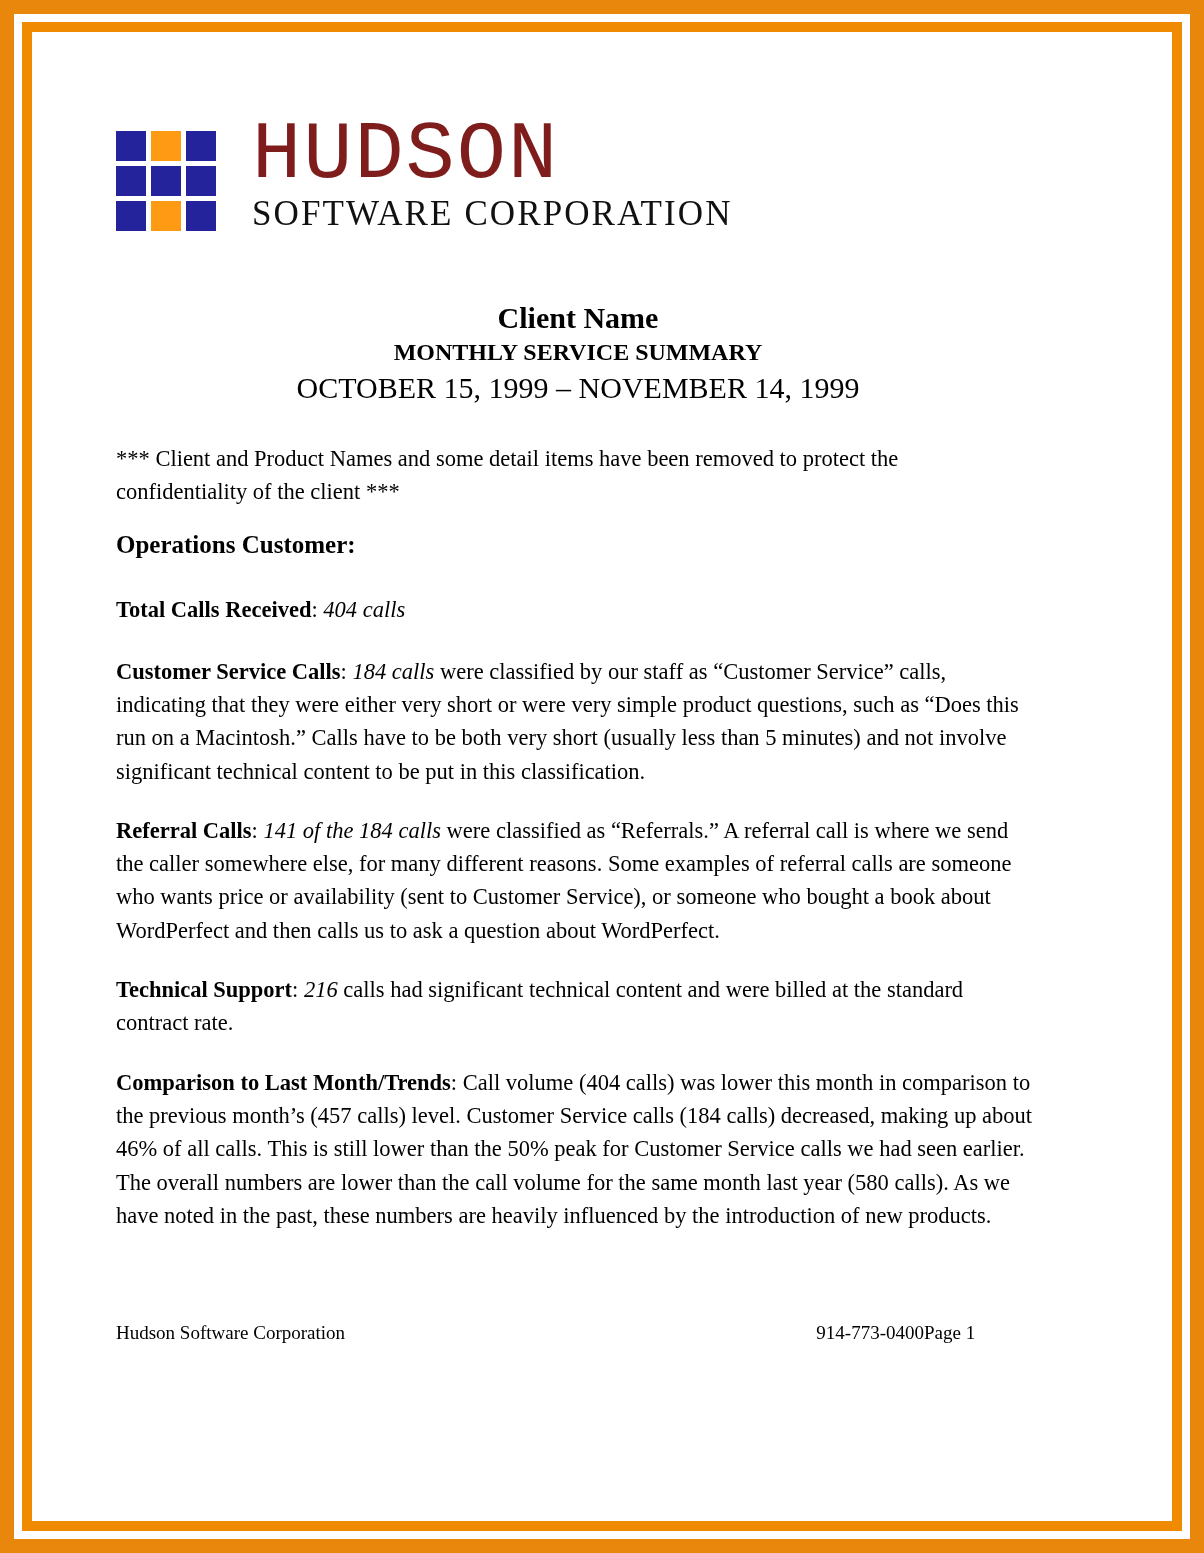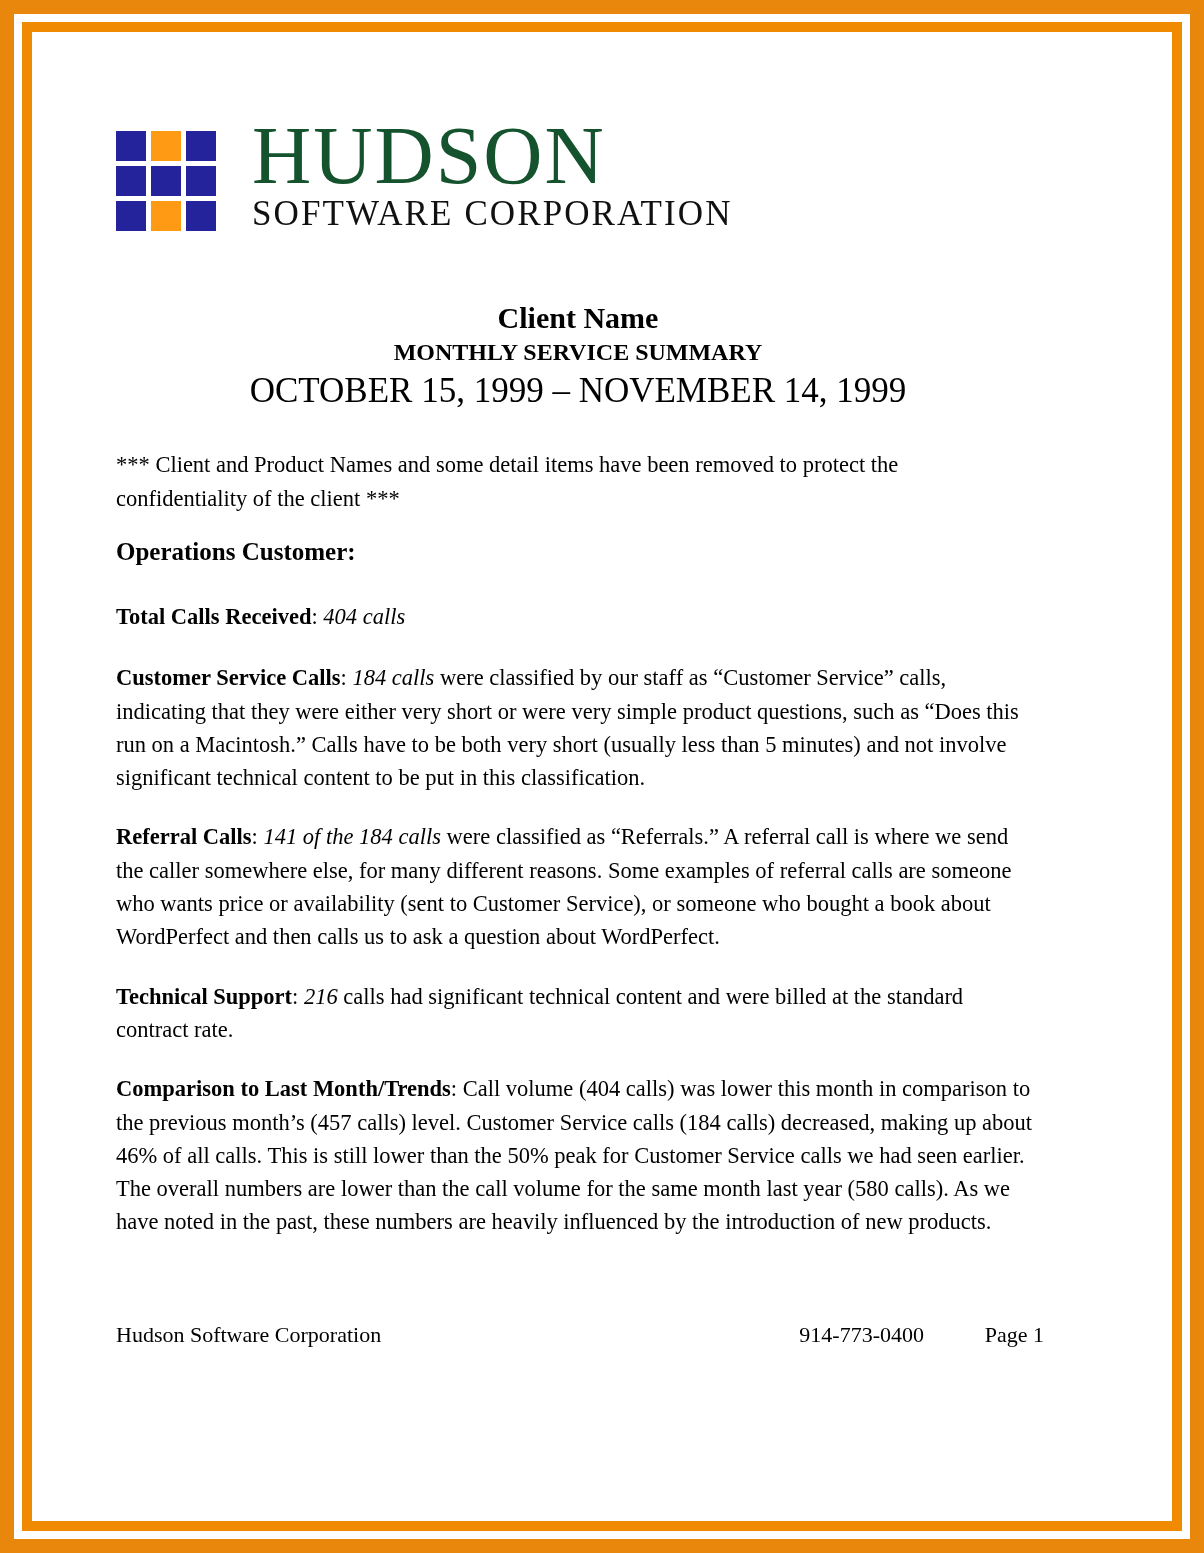--- a/index.html
+++ b/index.html
@@ -79,26 +79,26 @@
   .sq-blue { background: #25239B; }
   .sq-orange { background: #FF9A14; }
 
   .logo-word {
     margin-left: 36px;
     display: flex;
     flex-direction: column;
     justify-content: flex-start;
   }
   .logo-hudson {
-    font-family: Liberation Serif, serif;
+    font-family: Liberation Mono, monospace;
     font-size: 82px;
     line-height: 0.92;
     letter-spacing: 2px;
     font-weight: 400;
-    color: #14532d;
+    color: #7f1d1d;
     white-space: nowrap;
   }
   .logo-sub {
     font-family: Liberation Serif, serif;
     font-size: 35px;
     letter-spacing: 2.1px;
     line-height: 1.1;
     margin-top: 2px;
     color: #111;
     white-space: nowrap;
@@ -110,21 +110,21 @@
     font-size: 30px;
     font-weight: bold;
     line-height: 1.30;
   }
   .t-main {
     font-size: 24px;
     font-weight: bold;
     line-height: 1.30;
   }
   .t-dates {
-    font-size: 35px;
+    font-size: 30px;
     font-weight: 400;
     line-height: 1.32;
   }
 
   
   p.body {
     font-size: 22.5px;
     line-height: 1.48;
     margin: 0 0 26px 0;
     text-align: left;
@@ -146,25 +146,25 @@
   p.para-tight { margin-bottom: 28px; }
 
   
   .footer {
     position: absolute;
     left: 116px;
     top: 1322px;
     width: 928px;
     display: flex;
     align-items: baseline;
-    font-size: 22px;
+    font-size: 19px;
   }
   .f-left  { width: 400px; text-align: left; }
   .f-mid   { flex: 1; text-align: right; padding-left: 2px; margin-left: 20px; }
-  .f-right { width: 120px; text-align: right; }
+  .f-right { width: 120px; }
 </style>
 </head>
 <body>
 
 <div class="page">
 
   <div class="border-outer"></div>
   <div class="border-inner-gap"></div>
   <div class="border-stripe"></div>
   <div class="sheet"></div>

